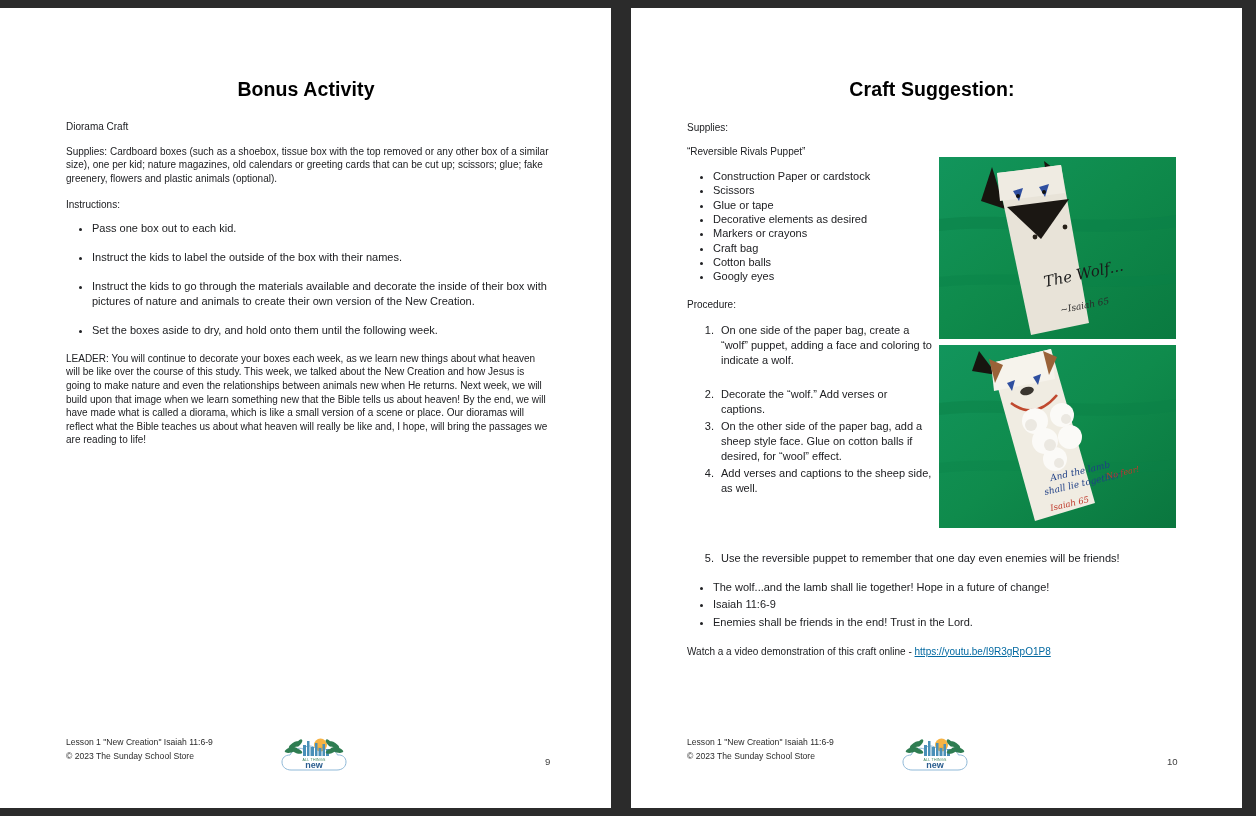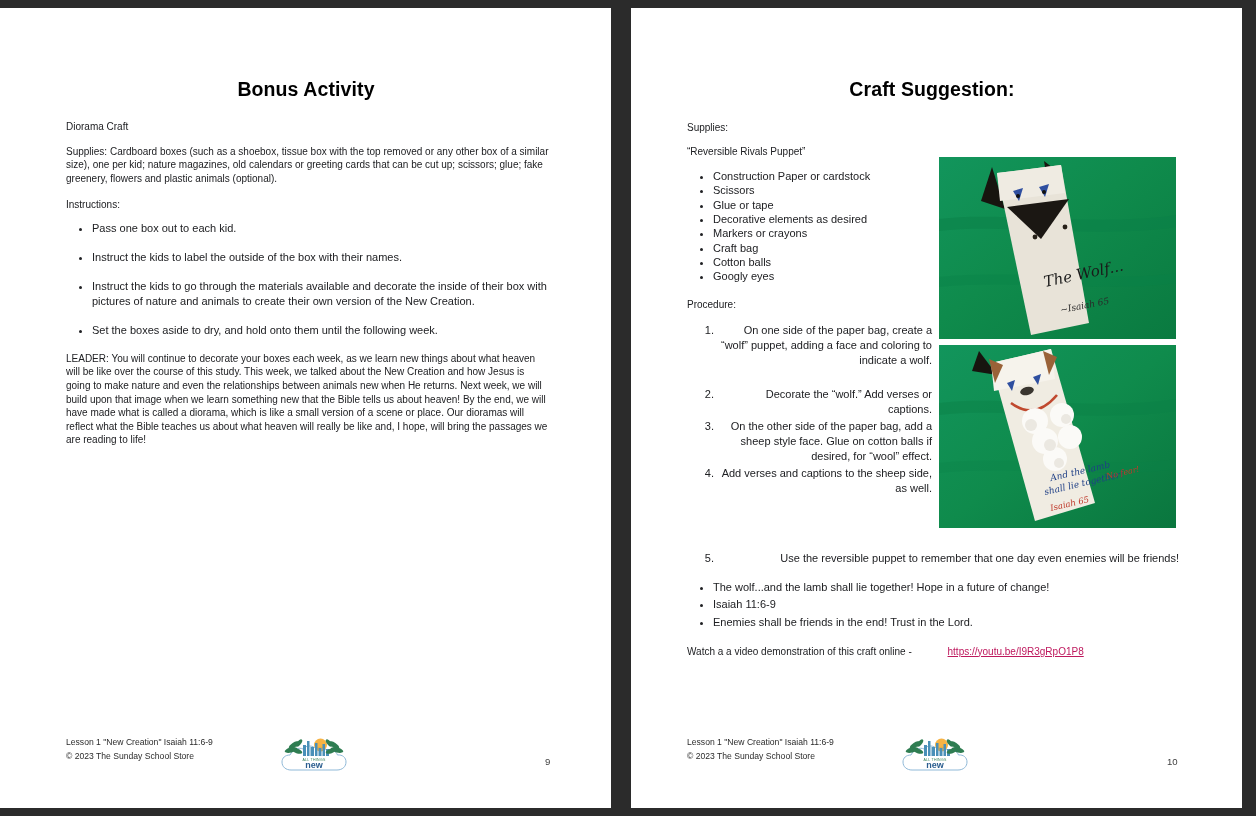--- a/index.html
+++ b/index.html
@@ -64,26 +64,26 @@
   ul.bul li, ol.num li {
     font-size: 11px;
     line-height: 1.36;
     color: #202124;
     margin-bottom: 3px;
   }
   ul.bul li { list-style: disc; }
   ul.bul.spaced li { margin-bottom: 14px; }
   ol.num { padding-left: 30px; }
   ol.num li { list-style: decimal; padding-left: 4px; }
-  ol.num.proc li { margin-bottom: 2px; text-align: right; }
+  ol.num.proc li { margin-bottom: 2px; }
   ol.num.proc li.gap { margin-bottom: 19px; }
 
   ul.bul.compact li { margin-bottom: 0px; line-height: 1.30; }
 
-  a.link { color: #be185d; text-decoration: underline; margin-left: 33px; }
+  a.link { color: #0369a1; text-decoration: underline; }
 
   
   .footer {
     position: absolute;
     left: 0; right: 0;
     bottom: 22px;
     height: 56px;
   }
   .footer-text {
     position: absolute;

